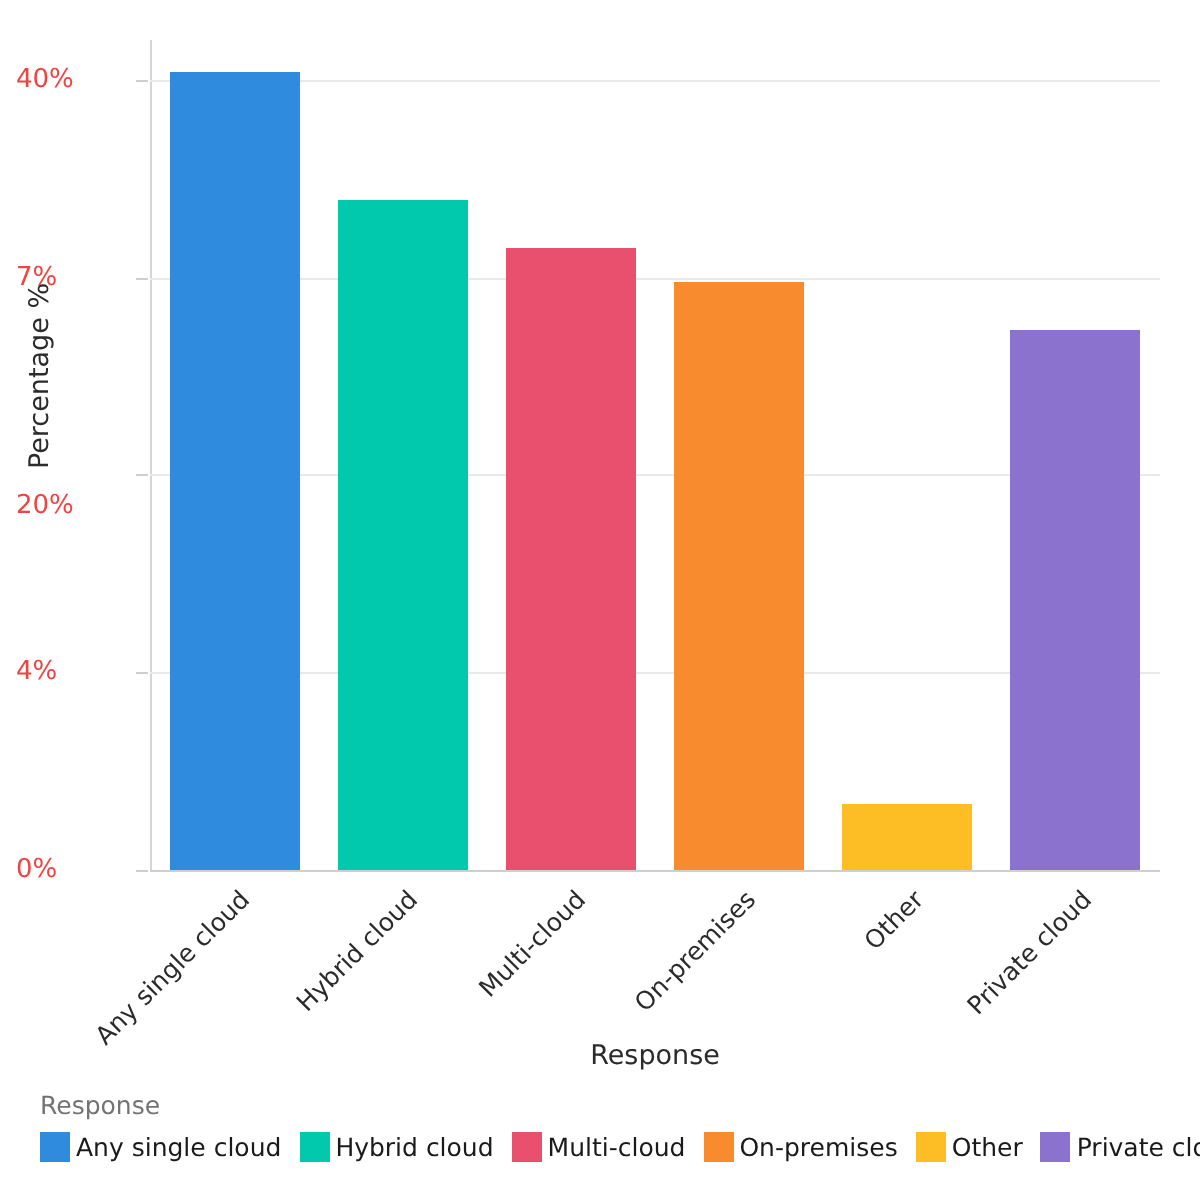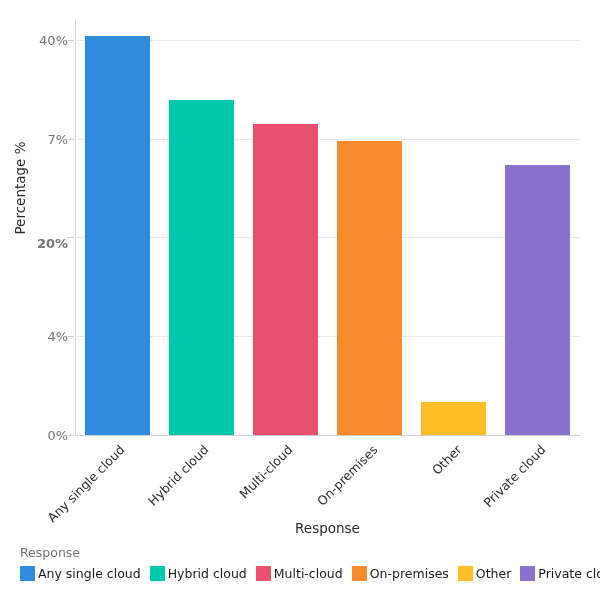--- a/index.html
+++ b/index.html
@@ -55,23 +55,22 @@
   .bar {
     position: absolute;
     bottom: 0;
   }
 
   
   .ytick {
     position: absolute;
     right: 0;
     width: 60px;
-    text-align: right;
     font-size: 13px;
-    color: #737373;
+    color: #ef4444;
     transform: translateY(-50%);
     white-space: nowrap;
   }
   .ytick-wrap {
     position: absolute;
     left: 0px;
     top: 20px;
     width: 68px;
     height: 415px;
   }
@@ -159,21 +158,21 @@
 <div id="chart-root">
 
   <div class="axis-line-y"></div>
   <div class="axis-line-x"></div>
 
   <div class="ytick-wrap" id="ytick-wrap">
       <div class="ytick" style="top: 415px;">0%</div>
       <div class="ytick-mark" style="top: 415px;"></div>
       <div class="ytick" style="top: 316.19px;">4%</div>
       <div class="ytick-mark" style="top: 316.19px;"></div>
-      <div class="ytick" style="top: 223px; font-weight: bold;">20%</div>
+      <div class="ytick" style="top: 233px;">20%</div>
       <div class="ytick-mark" style="top: 217.381px;"></div>
       <div class="ytick" style="top: 118.571px;">7%</div>
       <div class="ytick-mark" style="top: 118.571px;"></div>
       <div class="ytick" style="top: 19.7619px;">40%</div>
       <div class="ytick-mark" style="top: 19.7619px;"></div>
     </div>
 
   <div class="ylabel">Percentage %</div>
 
   <div class="plot-area" id="plot-area">

